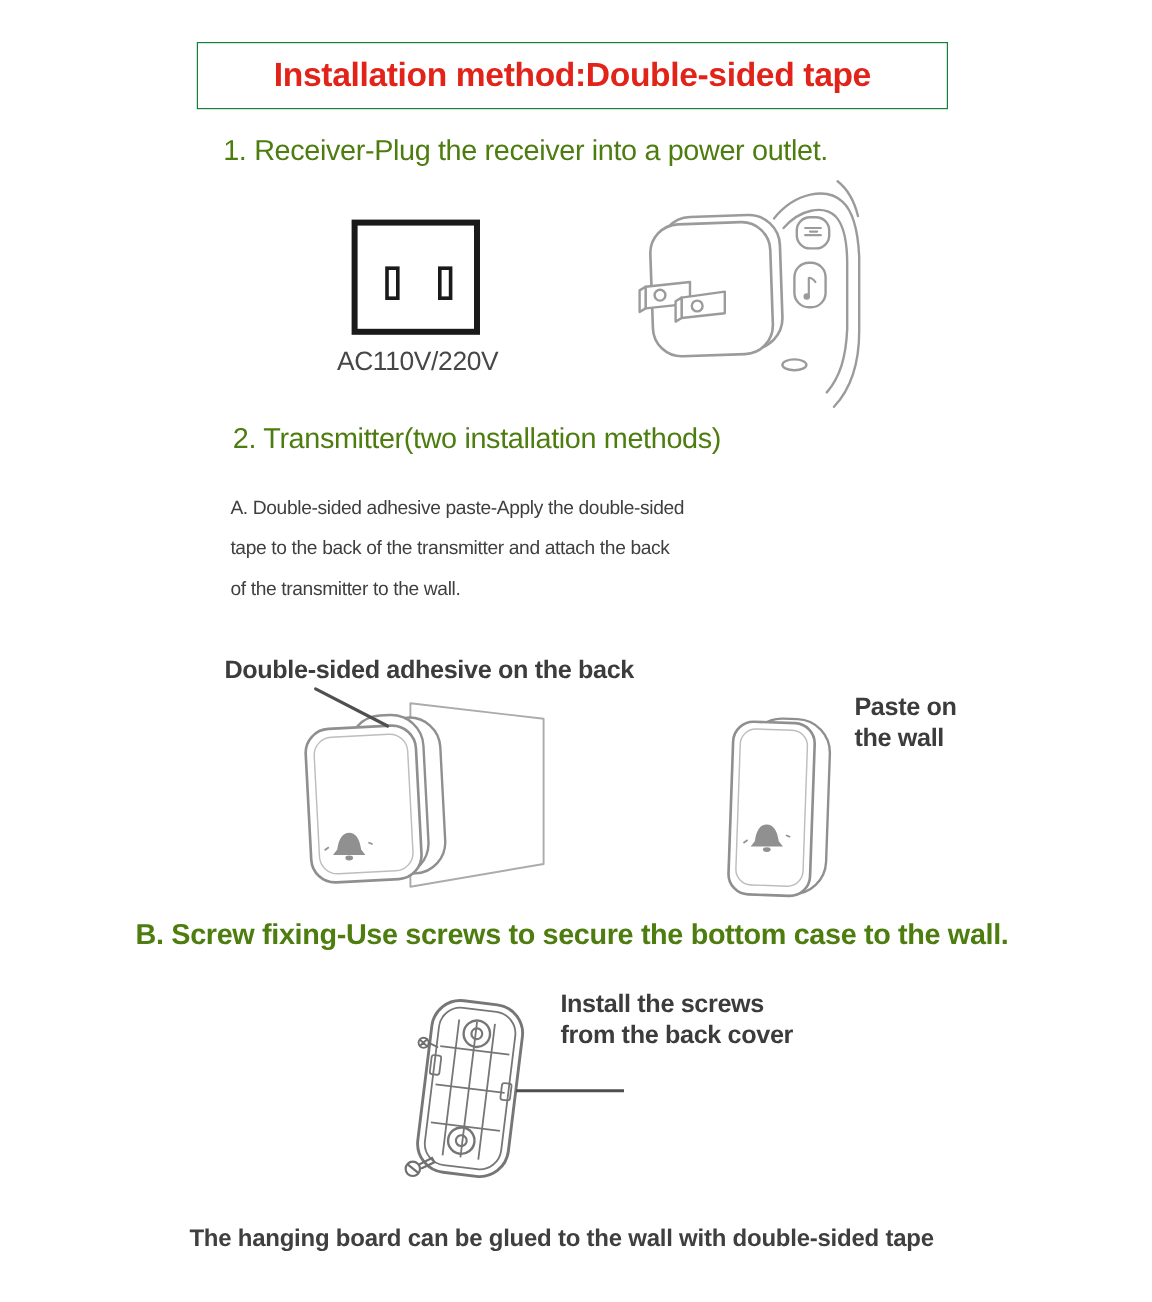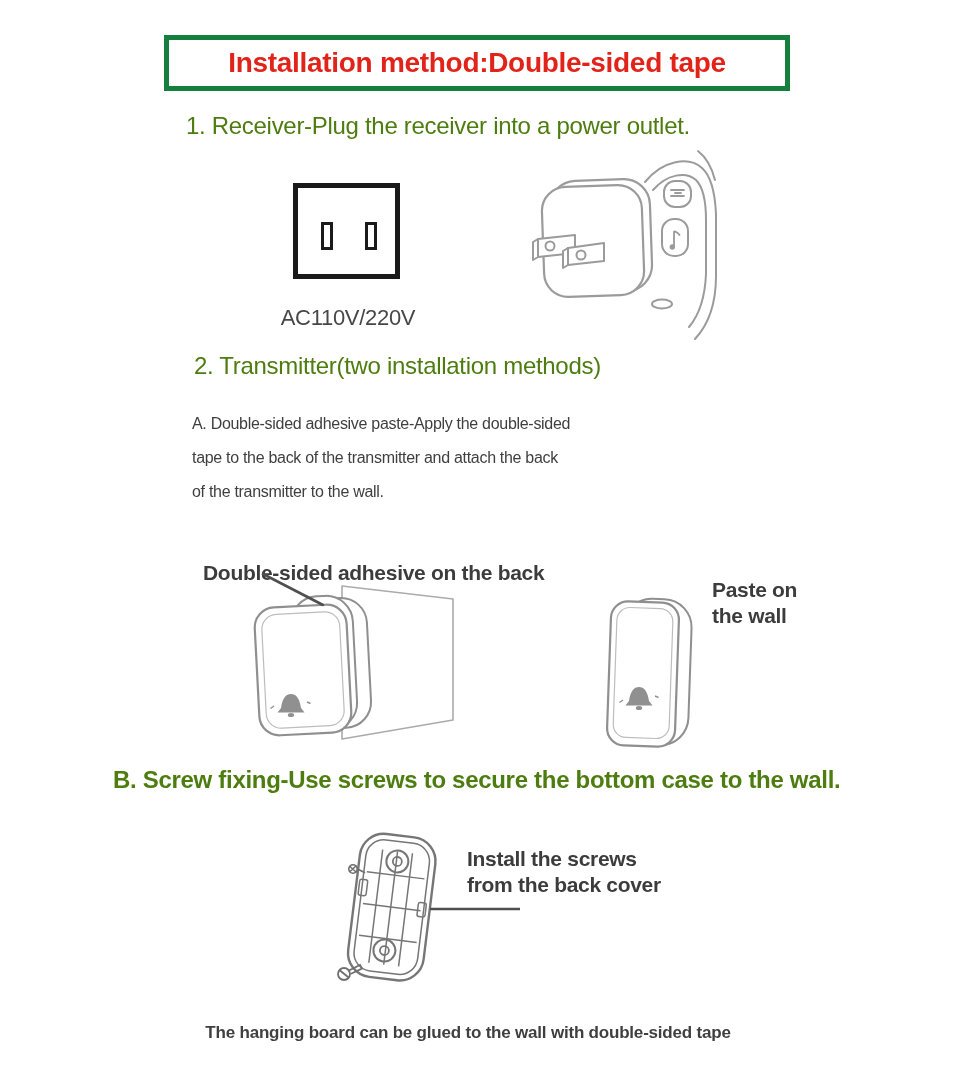--- a/index.html
+++ b/index.html
@@ -4,40 +4,40 @@
 <style>
   html,body{margin:0;padding:0;background:#ffffff;}
   #canvas{
     position:relative;width:960px;height:1085px;background:#ffffff;overflow:hidden;
     font-family:"Liberation Sans",sans-serif;color:#3f3f3f;
   }
   .abs{position:absolute;}
   
   .title-box{
     left:164px;top:35px;width:626px;height:56px;box-sizing:border-box;
-    border:5px solid #15803d;display:flex;align-items:center;justify-content:center;
+    border:1px solid #15803d;display:flex;align-items:center;justify-content:center;
   }
   .title-box span{
     color:#e2231a;font-size:28px;font-weight:bold;letter-spacing:-0.3px;white-space:nowrap;
   }
   .step-text{font-size:24px;letter-spacing:-0.3px;white-space:nowrap;color:#4d7c0f;}
   .para-line{font-size:16px;letter-spacing:-0.3px;line-height:34px;white-space:nowrap;color:#3f3f3f;}
   .bold-label{font-size:21px;font-weight:bold;letter-spacing:-0.3px;color:#3c3c3c;white-space:nowrap;line-height:26px;}
   
   .outlet-box{
     left:293px;top:183px;width:107px;height:96px;box-sizing:border-box;
     border:5px solid #1a1a1a;background:#fff;
   }
   .outlet-slot{
     position:absolute;width:12px;height:28px;box-sizing:border-box;border:3px solid #1a1a1a;top:34px;
   }
   .slot-left{left:23px;}
   .slot-right{left:67px;}
-  .outlet-label{left:278px;top:288px;width:140px;text-align:center;font-size:22px;letter-spacing:-0.3px;color:#474747;white-space:nowrap;margin-top:17px;}
-  .footer-line{width:936px;text-align:center;font-size:17px;font-weight:bold;letter-spacing:-0.2px;color:#3f3f3f;line-height:25px;}
+  .outlet-label{left:278px;top:288px;width:140px;text-align:center;font-size:22px;letter-spacing:-0.3px;color:#474747;white-space:nowrap;}
+  .footer-line{width:936px;text-align:center;font-size:20px;font-weight:bold;letter-spacing:-0.2px;color:#3f3f3f;line-height:25px;}
   svg{display:block;}
 </style>
 </head>
 <body>
 
 <div id="canvas">
 
   <div class="abs title-box">
     <span>Installation method:Double-sided tape</span>
   </div>
@@ -84,21 +84,21 @@
   </div>
 
   <div class="abs step-text" style="left:194px;top:352px;">2. Transmitter(two installation methods)</div>
 
   <div class="abs" style="left:192px;top:407px;">
     <div class="para-line">A. Double-sided adhesive paste-Apply the double-sided</div>
     <div class="para-line">tape to the back of the transmitter and attach the back</div>
     <div class="para-line">of the transmitter to the wall.</div>
   </div>
 
-  <div class="abs bold-label" style="left:187px;top:560px;margin-left:16px;">Double-sided adhesive on the back</div>
+  <div class="abs bold-label" style="left:187px;top:546px;">Double-sided adhesive on the back</div>
 
   <div class="abs" style="left:225px;top:572px;">
     <svg width="245" height="192" viewBox="0 0 245 192">
 
       <polygon points="117,14 228,27 228,148 117,167" fill="#ffffff" stroke="#ababab" stroke-width="1.6" stroke-linejoin="round"></polygon>
 
       <g fill="#ffffff" stroke="#8f8f8f" stroke-width="2" stroke-linejoin="round">
         <rect x="88" y="26" width="56" height="130" rx="26" transform="rotate(-3 116 91)"></rect>
         <rect x="68" y="24" width="62" height="134" rx="27" transform="rotate(-3 99 91)"></rect>
       </g>
@@ -160,21 +160,21 @@
       </g>
       <g fill="none" stroke="#6f6f6f" stroke-width="1.8" stroke-linecap="round">
         <circle cx="14" cy="151" r="6"></circle>
         <path d="M 10,147.5 l 8,6.5"></path>
         <path d="M 19,147.5 l 11,-5.5 l 2,3.5 l -10.5,5"></path>
       </g>
       <path d="M 100,86 L 190,86" stroke="#4f4f4f" stroke-width="2.6"></path>
     </svg>
   </div>
 
-  <div class="abs" style="left:467px;top:846px;">
+  <div class="abs" style="left:467px;top:824px;">
     <div class="bold-label">Install the screws</div>
     <div class="bold-label">from the back cover</div>
   </div>
 
   <div class="abs" style="left:0;top:1020px;">
     <div class="footer-line">The hanging board can be glued to the wall with double-sided tape</div>
   </div>
 
 </div>
 

